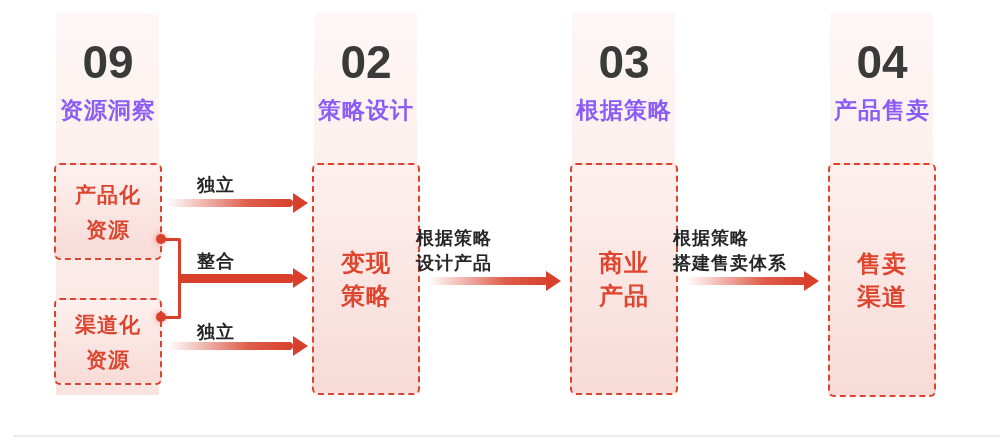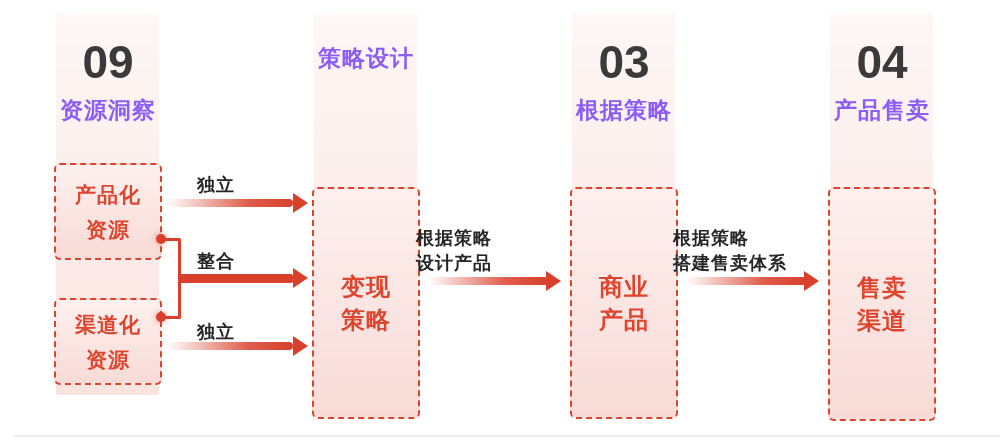--- a/index.html
+++ b/index.html
@@ -20,21 +20,21 @@
   .step-title { font-size:23px; font-weight:bold; color:#8b5cf6; margin-top:7px; letter-spacing:1px; }
   
   .dbox {
     position:absolute; width:108px; box-sizing:border-box;
     border:2.5px dashed #dc4430; border-radius:6px;
     background:linear-gradient(180deg,#fdf0ee 0%,#f8dbd7 100%);
     display:flex; flex-direction:column; align-items:center; justify-content:center;
     color:#de452f; font-weight:bold; text-align:right; letter-spacing:1px;
   }
   .dbox.small { font-size:21px; line-height:35px; }
-  .dbox.big   { font-size:24px; line-height:33px;margin-top:24px; }
+  .dbox.big   { font-size:24px; line-height:33px; }
   
   .dot {
     position:absolute; width:10px; height:10px; border-radius:50%;
     background:#d8402c; box-shadow:0 0 6px rgba(216,64,44,.55);
   }
   .cline { position:absolute; background:#d8402c; border-radius:2px; }
   
   .shaft-grad {
     position:absolute; height:8px; border-radius:4px;
     background:linear-gradient(90deg, rgba(216,64,44,0) 0%, rgba(216,64,44,.85) 65%, #d8402c 100%);
@@ -60,20 +60,21 @@
   <div class="strip" style="left:56px"></div>
   <div class="strip" style="left:314px"></div>
   <div class="strip" style="left:572px"></div>
   <div class="strip" style="left:830px"></div>
 
   <div class="header" style="left:28px">
     <div class="step-num">09</div>
     <div class="step-title">资源洞察</div>
   </div>
   <div class="header" style="left:286px">
+    <div class="step-num">02</div>
     <div class="step-title">策略设计</div>
   </div>
   <div class="header" style="left:544px">
     <div class="step-num">03</div>
     <div class="step-title">根据策略</div>
   </div>
   <div class="header" style="left:802px">
     <div class="step-num">04</div>
     <div class="step-title">产品售卖</div>
   </div>

